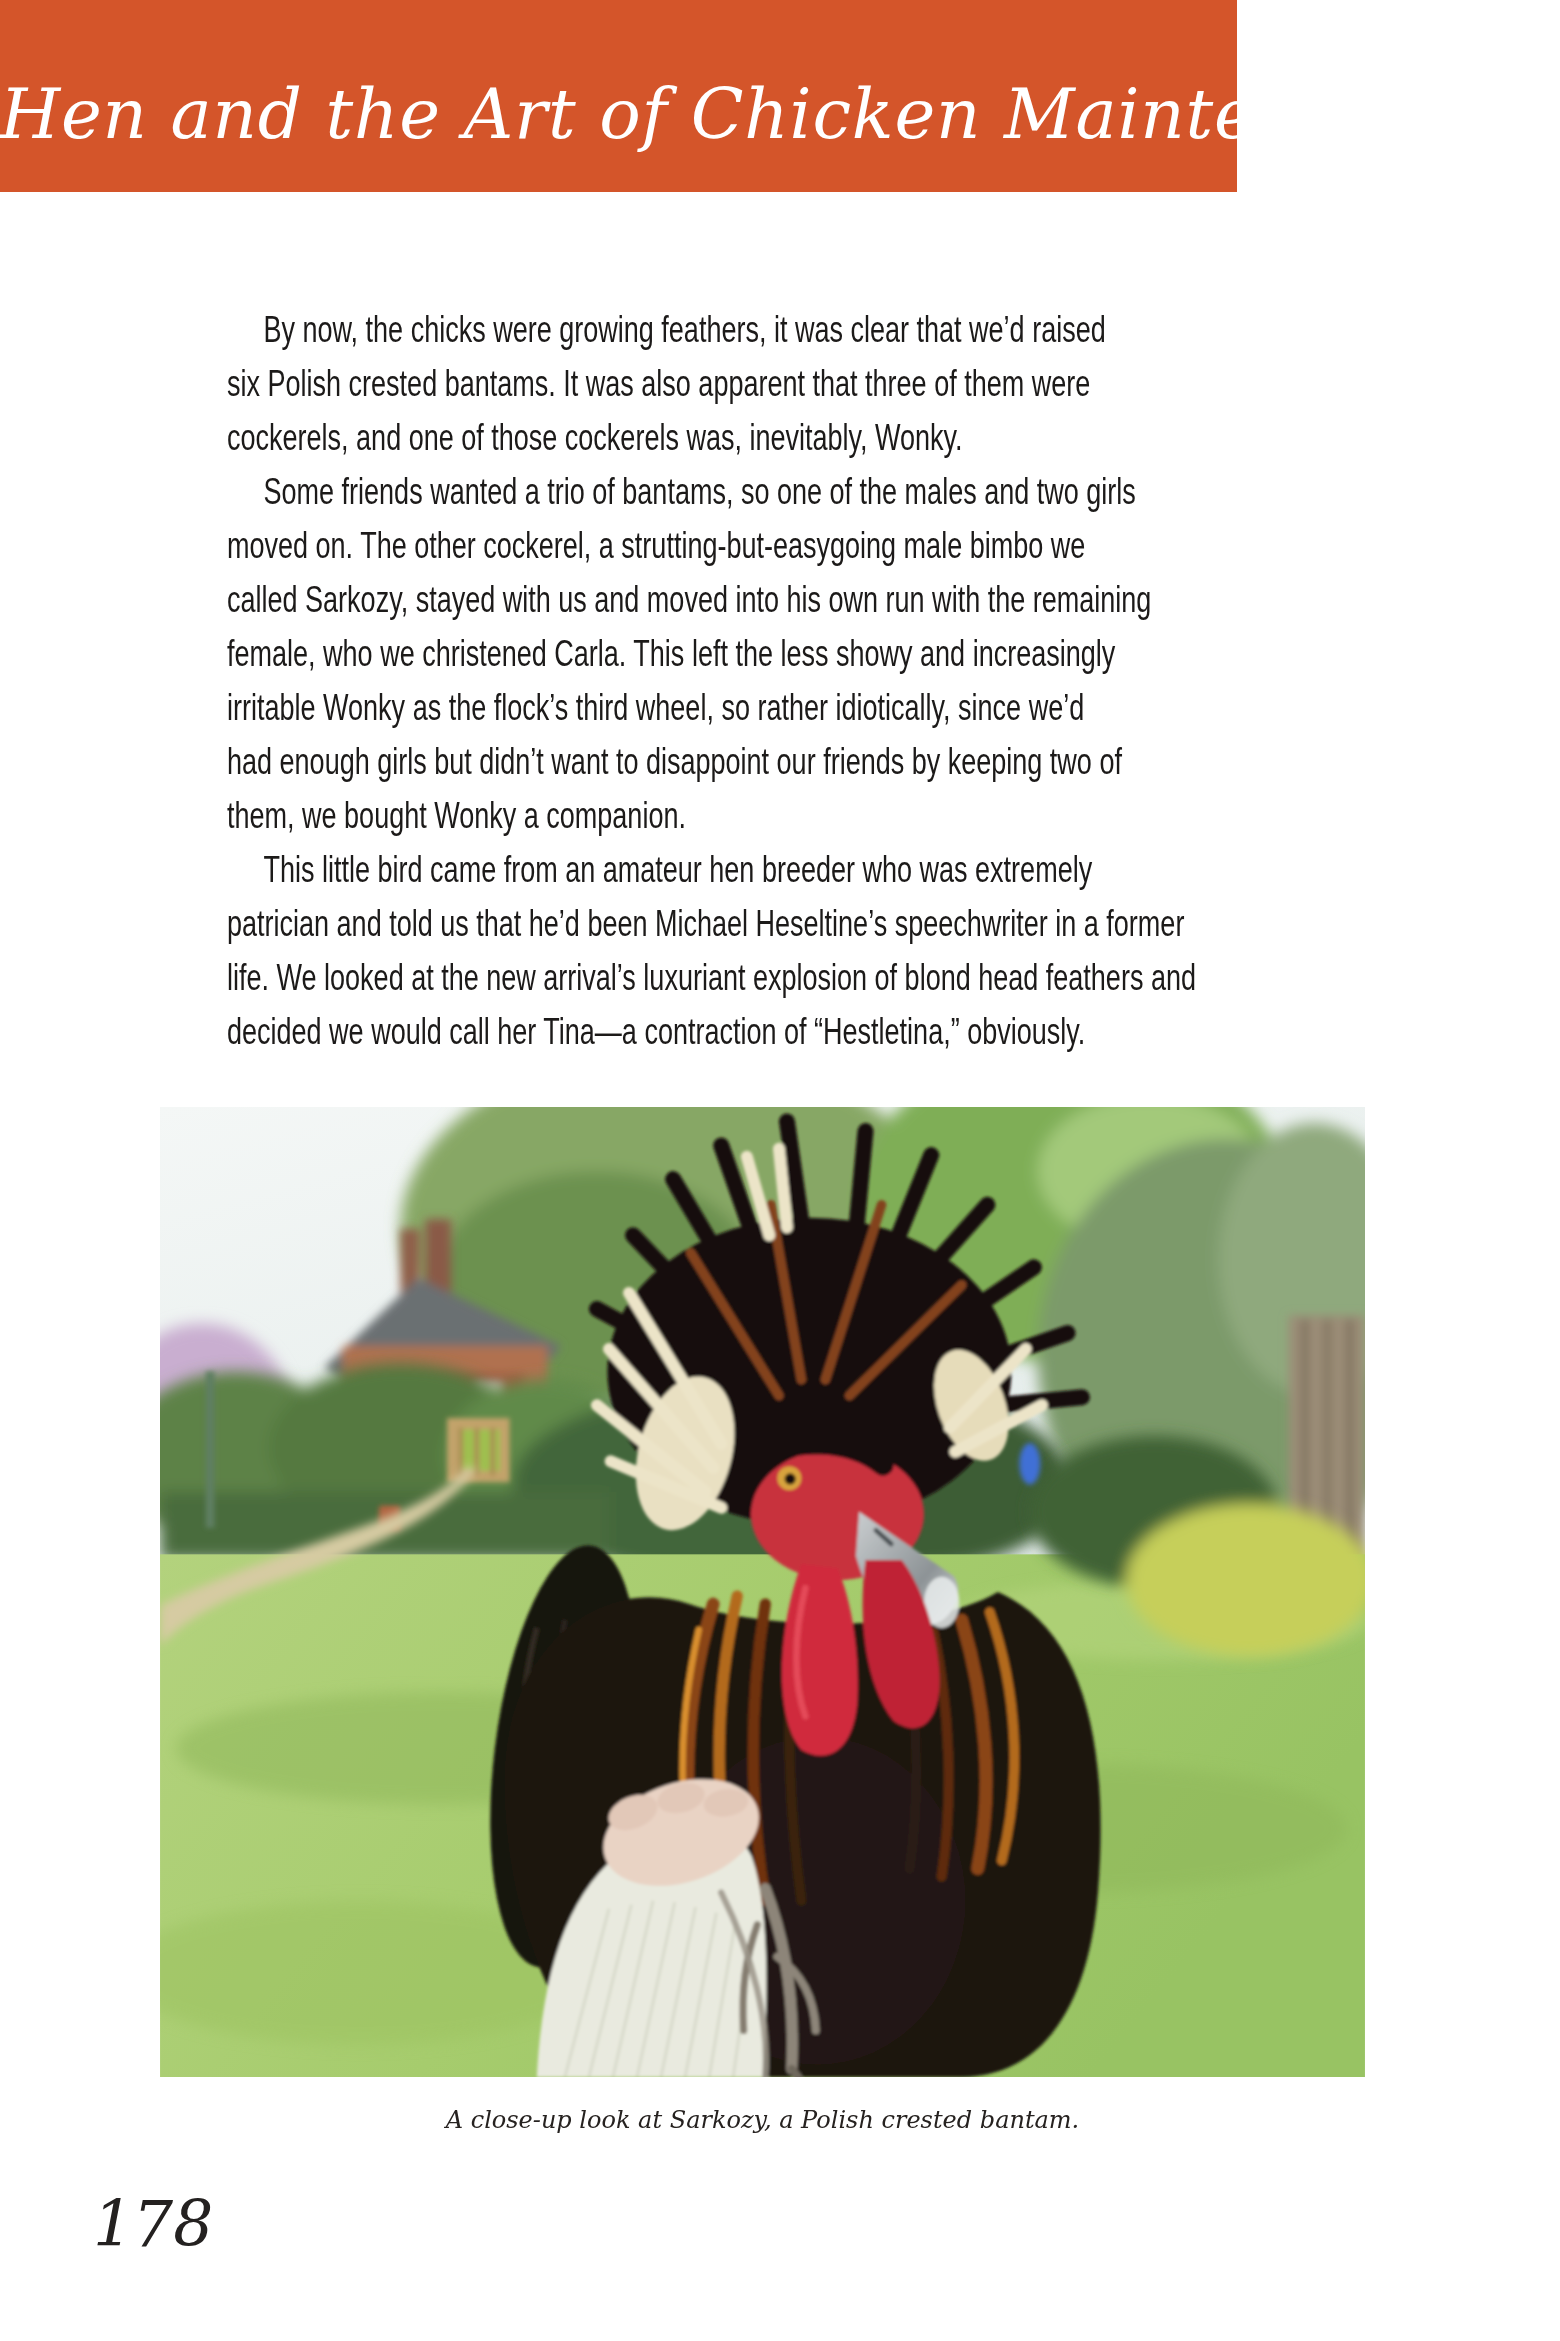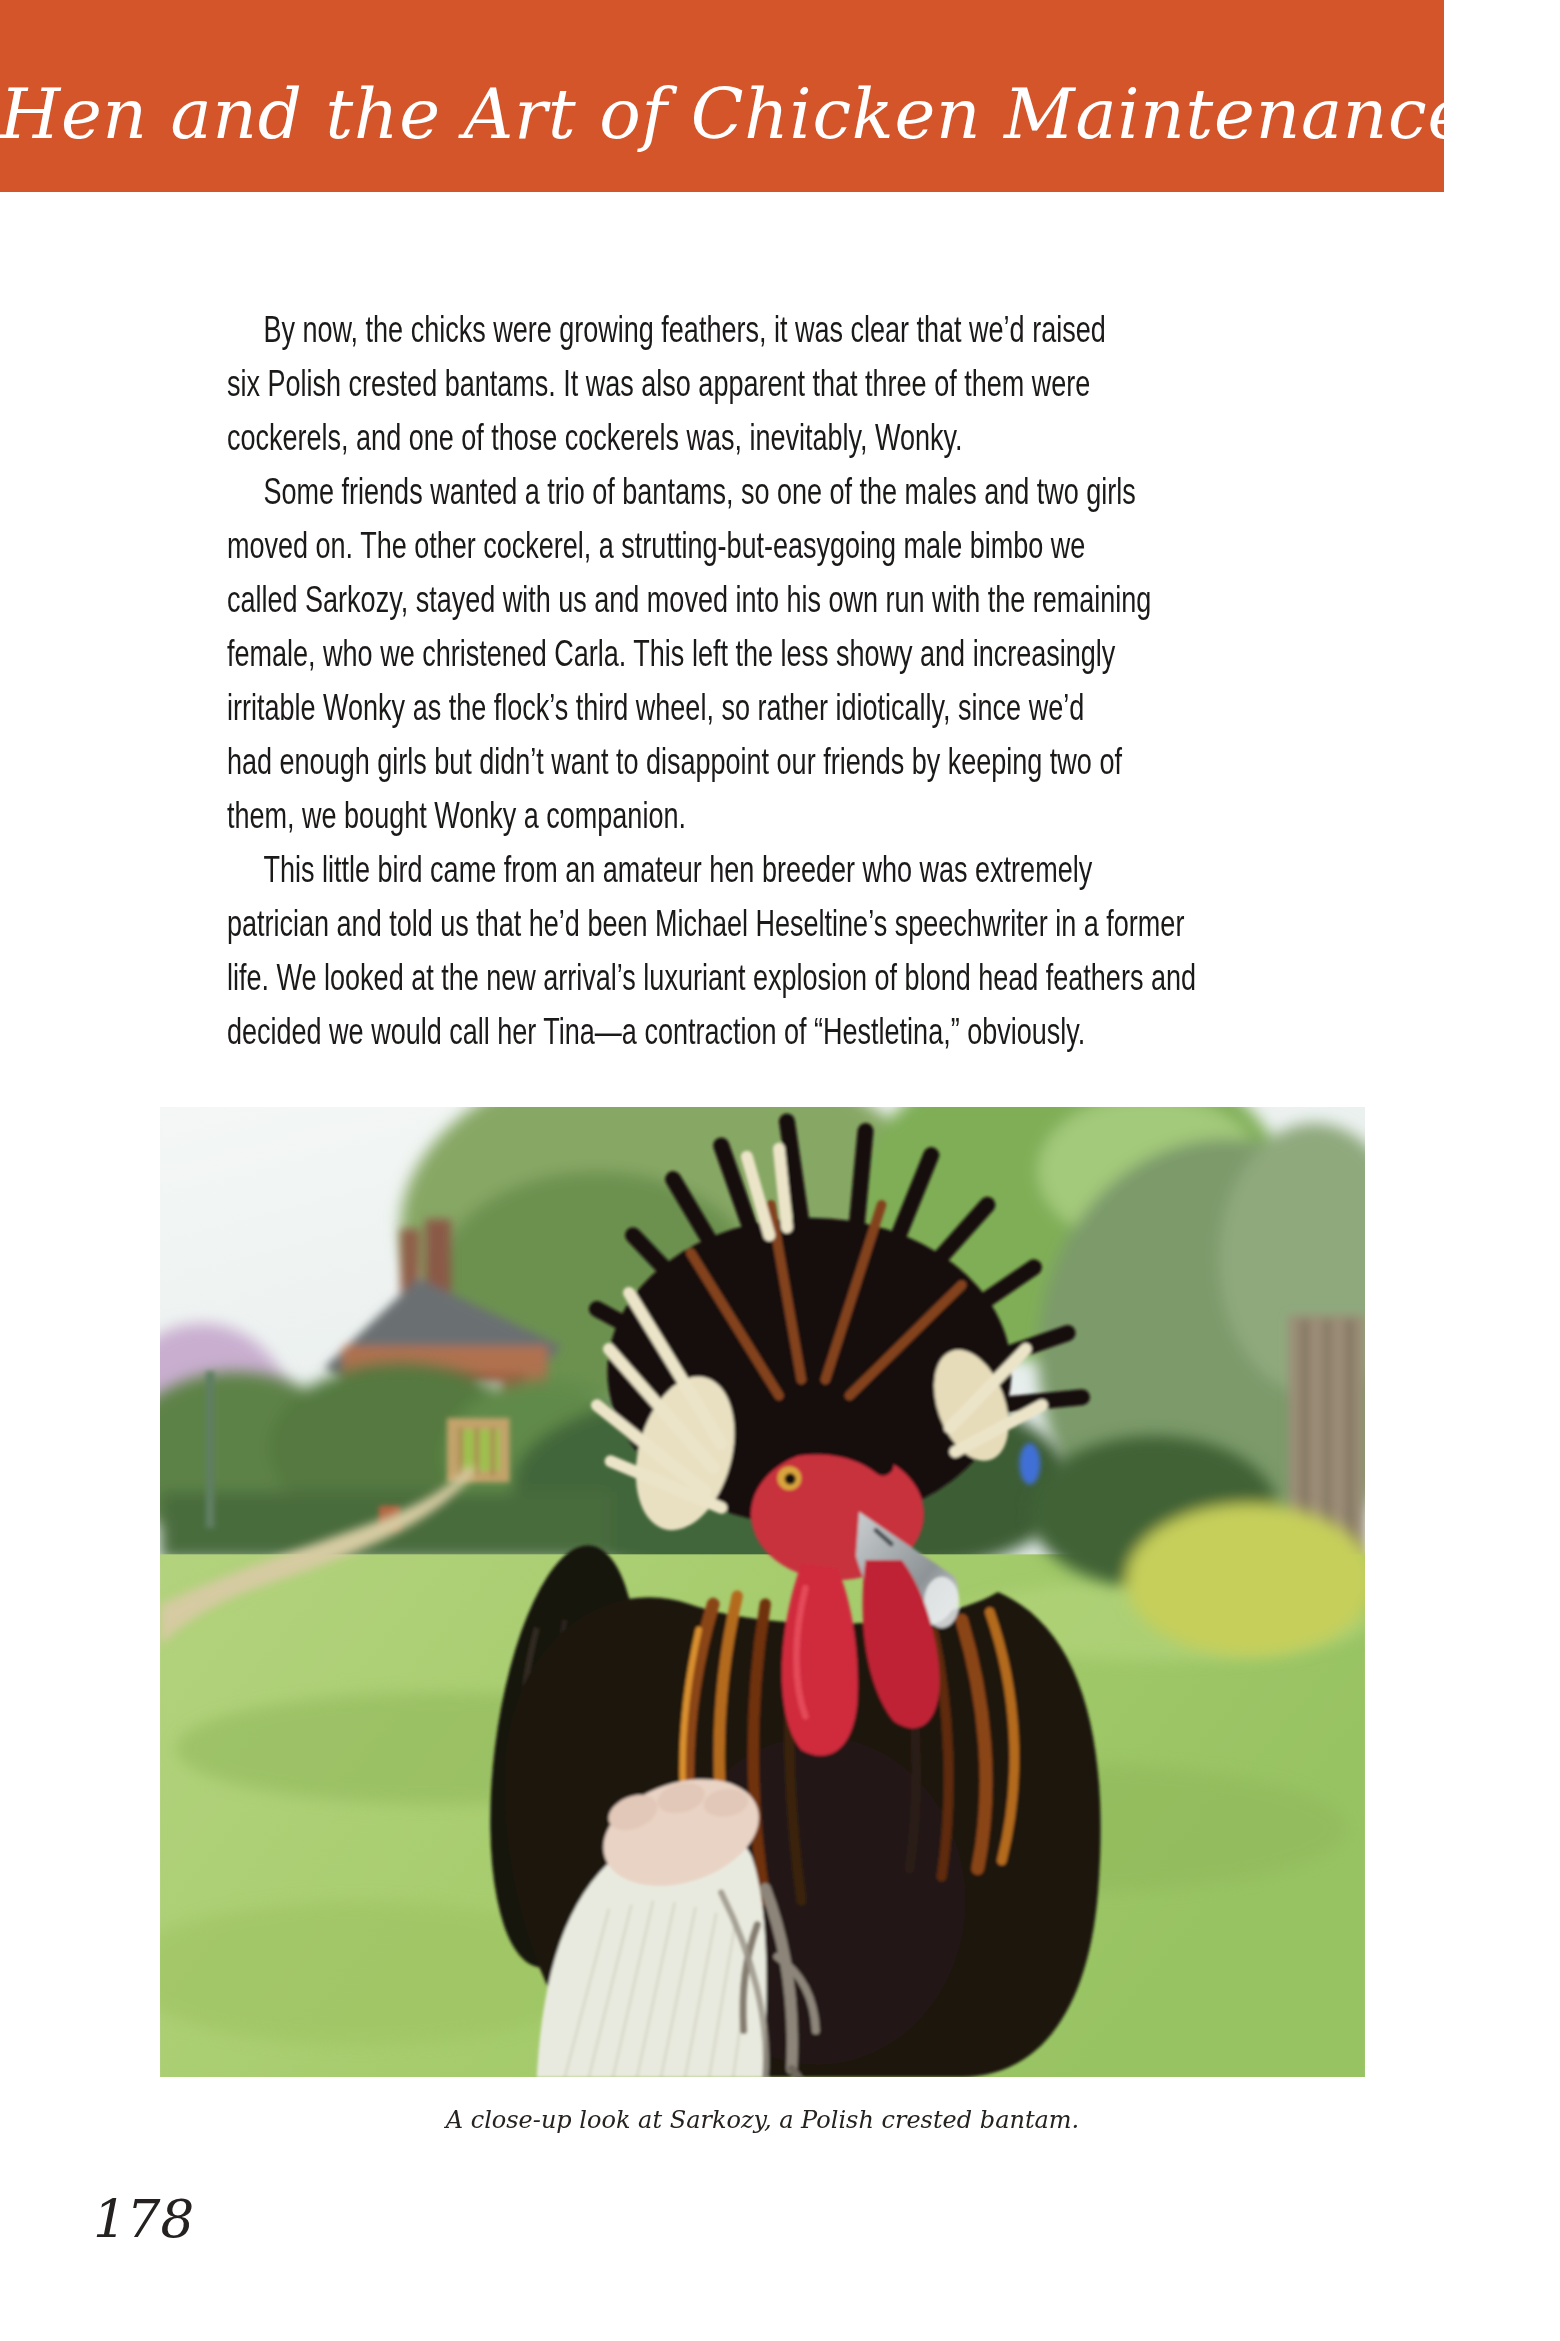--- a/index.html
+++ b/index.html
@@ -6,21 +6,21 @@
   .page{
     position:relative;
     width:1561px;height:2342px;
     background:#ffffff;
     overflow:hidden;
     font-family:"Liberation Sans", sans-serif;
     color:#1e1b1a;
   }
   
   .header-band{
-    position:absolute;left:0;top:0;width:1444px;height:192px;
+    position:absolute;left:0;top:0;width:1237px;height:192px;
     background:#d4552a;
   }
   .header-title{
     position:absolute;left:0;top:0;width:100%;
     padding-top:74px;
     text-align:center;
     font-family:"DejaVu Serif", cursive, serif;
     font-style:italic;
     font-size:69px;
     letter-spacing:0.8px;
@@ -57,21 +57,21 @@
     font-family:"DejaVu Serif", cursive, serif;
     font-style:italic;
     font-size:24px;
     color:#262220;
   }
   
   .page-number{
     position:absolute;left:93px;top:2188px;
     font-family:"DejaVu Serif", cursive, serif;
     font-style:italic;
-    font-size:53px;
+    font-size:63px;
     color:#242120;
   }
 </style>
 </head>
 <body>
 
 <div class="page">
 
   <div class="header-band">
     <div class="header-title">Hen and the Art of Chicken Maintenance</div>

